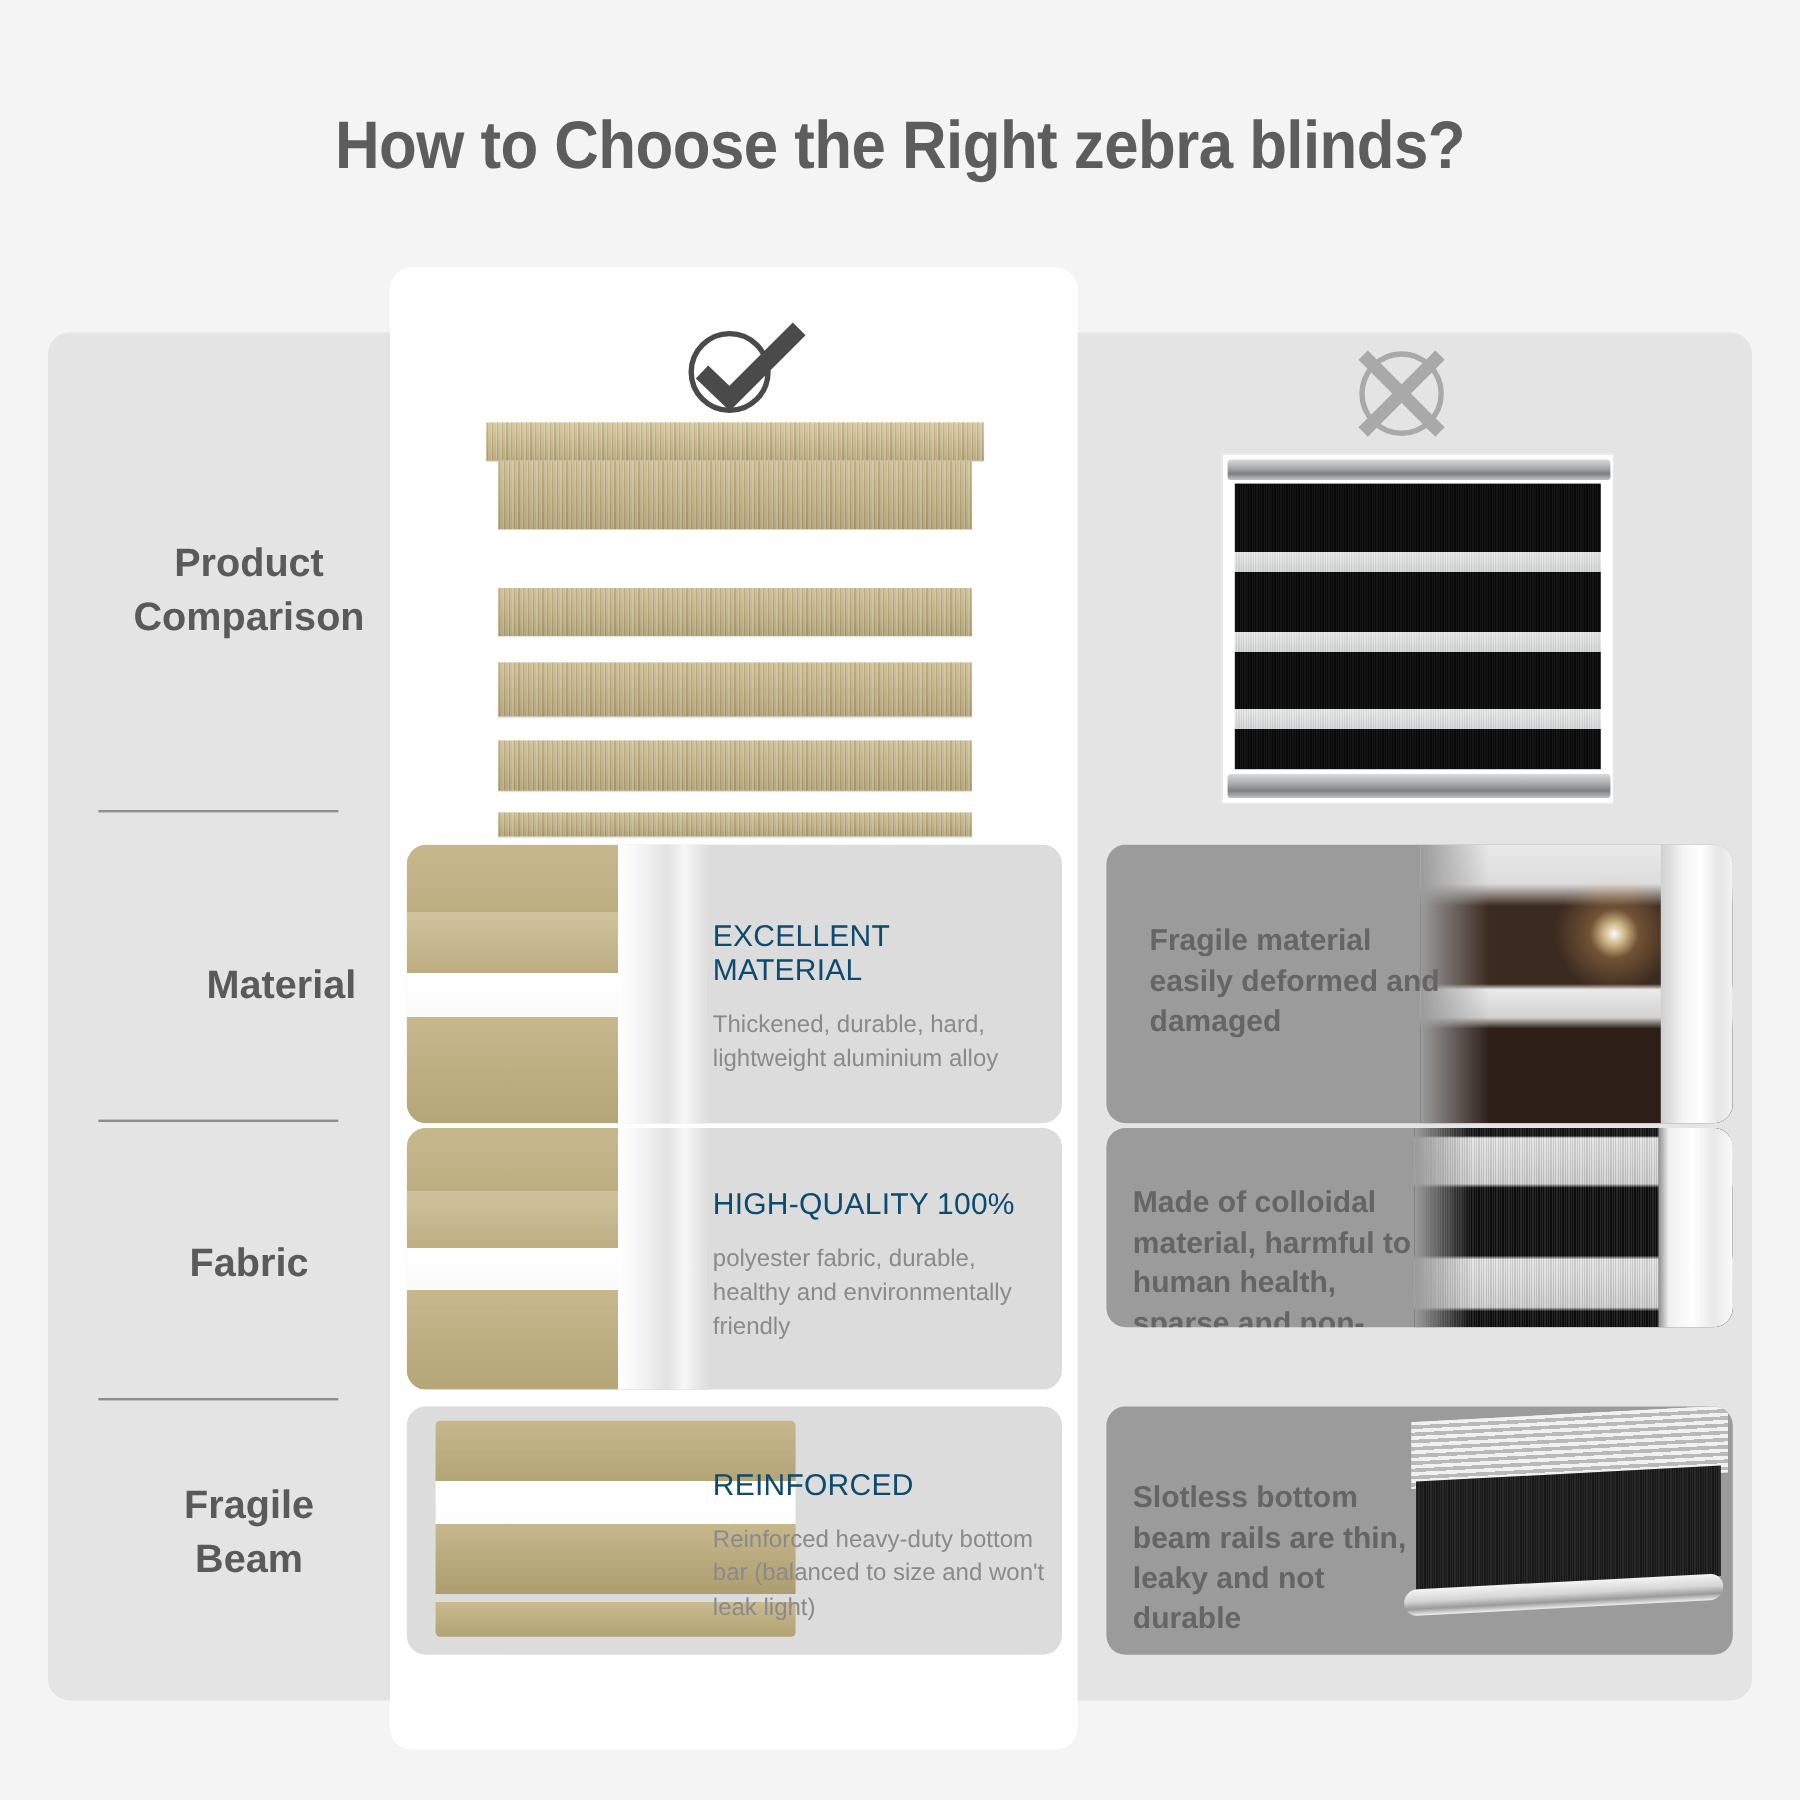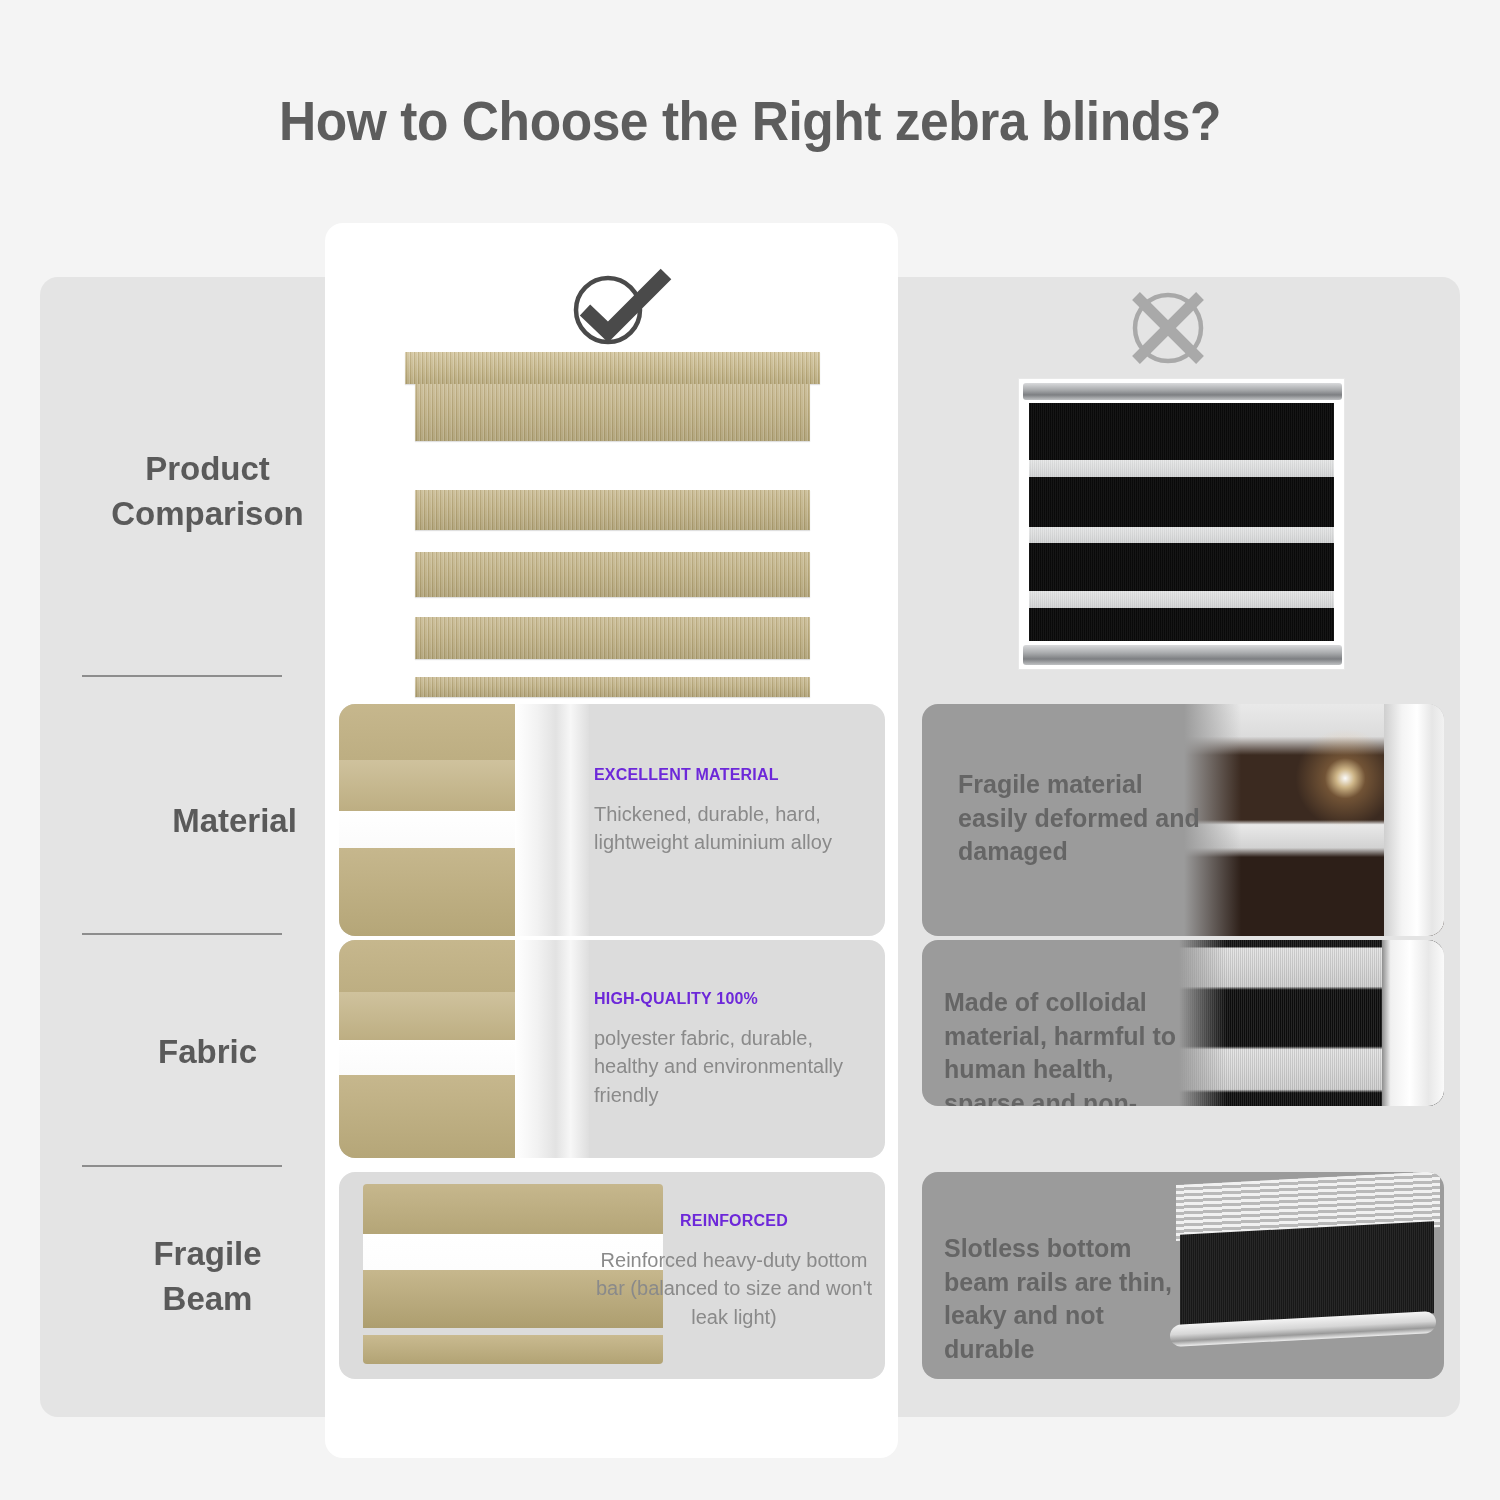--- a/index.html
+++ b/index.html
@@ -173,23 +173,23 @@
     background: #9b9b9b;
     left: 922px;
     width: 522px;
   }
 
   .card-text {
     position: absolute;
     box-sizing: border-box;
   }
   .good-heading {
-    font-size: 16px;
-    font-weight: bold;
-    color: #6d28d9;
+    font-size: 25px;
+    font-weight: normal;
+    color: #0c4a6e;
     letter-spacing: 0.2px;
     margin-bottom: 16px;
   }
   .good-body {
     font-size: 20px;
     color: #8a8a8a;
     line-height: 1.42;
   }
   .bad-body {
     font-size: 25px;
@@ -380,21 +380,21 @@
 
 <div class="feature-card bad-card-row" style="top:940px; height:166px;">
   <div class="photo-bad-fabric">
     <div class="wframe"></div>
   </div>
   <div class="card-text bad-body" style="left:22px; top:46px; width:250px;">Made of colloidal material, harmful to human health, sparse and non-shaded</div>
 </div>
 
 <div class="feature-card good-card-row" style="top:1172px; height:207px;">
   <div class="photo-good-bottom"></div>
-  <div class="card-text" style="left:255px; top:40px; width:280px;text-align:center;">
+  <div class="card-text" style="left:255px; top:52px; width:280px;">
     <div class="good-heading">REINFORCED</div>
     <div class="good-body">Reinforced heavy-duty bottom bar (balanced to size and won't leak light)</div>
   </div>
 </div>
 
 <div class="feature-card bad-card-row" style="top:1172px; height:207px;text-decoration:underline;">
   <div class="photo-bad-beam">
     <div class="slats"></div>
     <div class="panelblk"></div>
     <div class="thinbar"></div>

